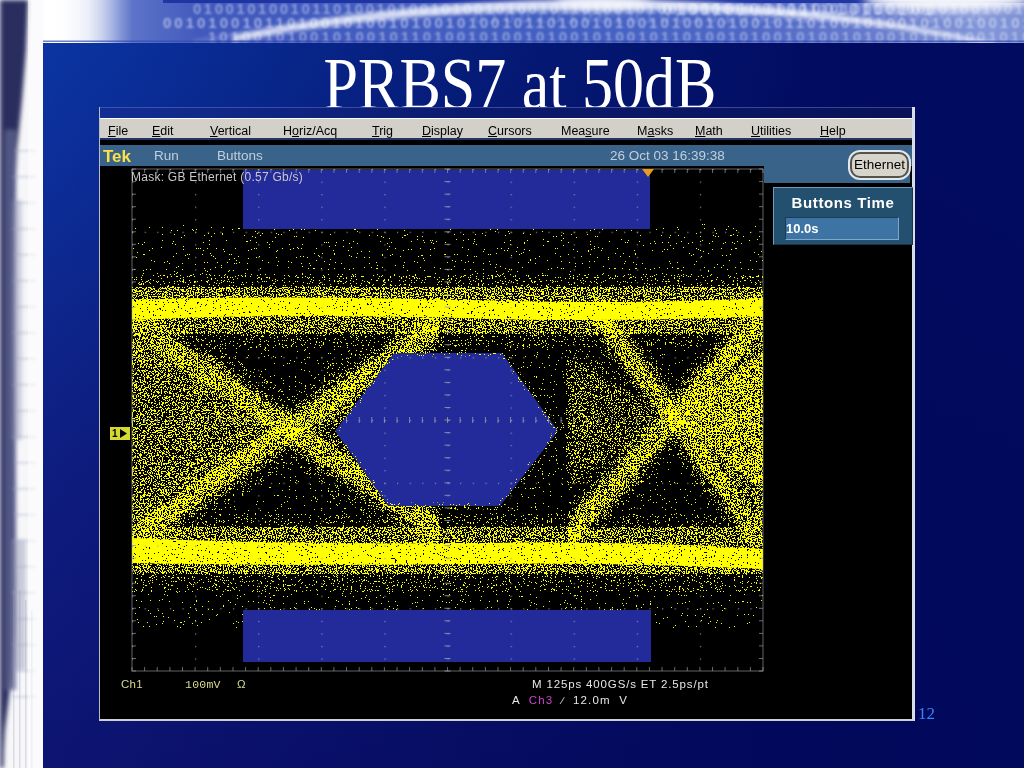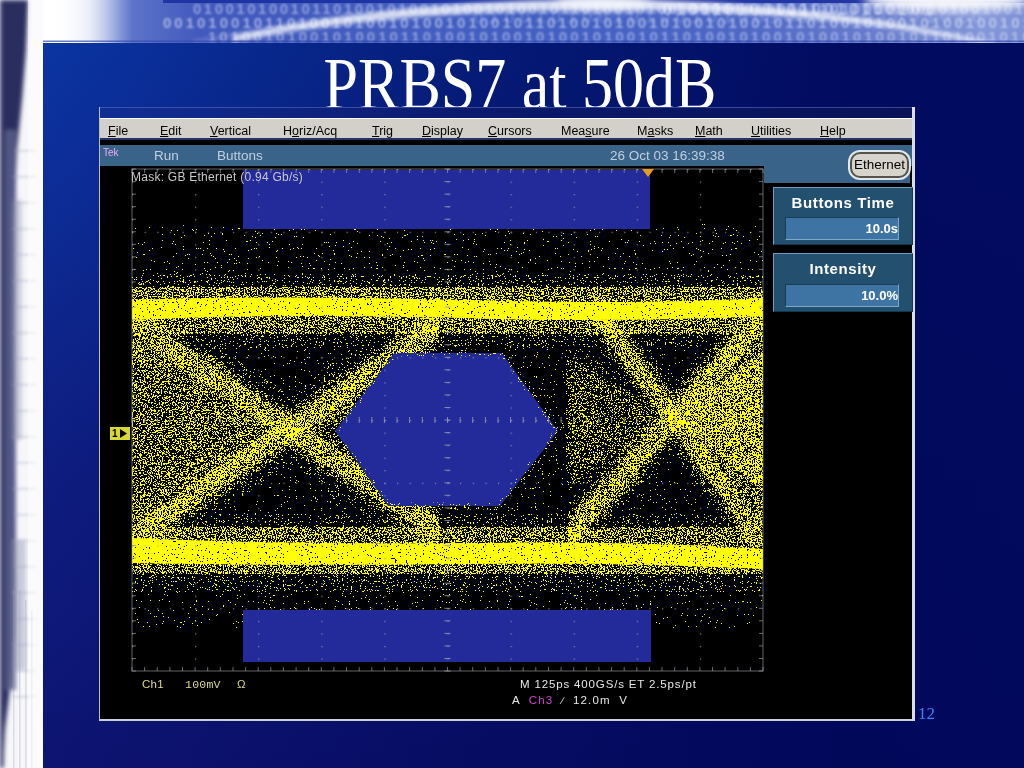--- a/index.html
+++ b/index.html
@@ -33,21 +33,21 @@
   #menubar u{text-decoration:underline;}
   #tekbar{position:absolute;left:0;top:38px;width:812px;height:21px;background:#3a6389;
     font-size:13.5px;color:#c0cfdf;}
   #tekbar span{position:absolute;top:3px;}
   #screen{position:absolute;left:0;top:59px;width:812px;height:553px;background:#000;}
   .readout{position:absolute;font-size:11.5px;letter-spacing:0.25px;color:#e6e6e6;white-space:pre;}
   
   .panel{position:absolute;background:#24506f;border:1px solid #6e9dc0;border-bottom-color:#16344a;border-right-color:#16344a;}
   .panel .ptitle{position:absolute;width:100%;text-align:center;color:#fff;font-weight:bold;font-size:15px;letter-spacing:0.6px;}
   .pfield{position:absolute;background:#3e74a4;border:1px solid #1c3c55;border-bottom-color:#7ea8c8;border-right-color:#7ea8c8;
-    text-align:right;color:#fff;font-weight:bold;font-size:13px;}
+    text-align:left;color:#fff;font-weight:bold;font-size:13px;}
   #buttons{position:absolute;left:750px;top:45px;width:55px;height:22px;background:#d7d4cc;
     border-radius:10px;border:2px solid #55544c;color:#000;font-size:13.5px;text-align:center;line-height:21px;
     box-shadow:0 0 0 2px rgba(255,255,255,0.85);z-index:5;}
   #pagenum{position:absolute;left:918px;top:704px;color:#3b82f6;font-size:17px;font-family:"Liberation Serif",serif;}
 </style>
 </head>
 <body>
 <div id="page">
   <div id="bg"></div>
   <div id="sidebar">
@@ -132,34 +132,34 @@
           <stop offset="1" stop-color="#ffffff" stop-opacity="0"></stop>
       </linearGradient>
       <rect x="0" y="40.5" width="981" height="1.5" fill="#3549ae" opacity="0.7"></rect>
     </svg>
   </div>
   <div id="title">PRBS7 at 50dB</div>
   <div id="scope">
     <div id="titlestrip"></div>
     <div id="menubar">
       <span style="left:8px"><u>F</u>ile</span>
-      <span style="left:60px"><u>E</u>dit</span>
+      <span style="left:52px"><u>E</u>dit</span>
       <span style="left:110px"><u>V</u>ertical</span>
       <span style="left:183px">H<u>o</u>riz/Acq</span>
       <span style="left:272px"><u>T</u>rig</span>
       <span style="left:322px"><u>D</u>isplay</span>
       <span style="left:388px"><u>C</u>ursors</span>
       <span style="left:461px">Mea<u>s</u>ure</span>
       <span style="left:537px">M<u>a</u>sks</span>
       <span style="left:595px"><u>M</u>ath</span>
       <span style="left:651px"><u>U</u>tilities</span>
       <span style="left:720px"><u>H</u>elp</span>
     </div>
     <div id="tekbar">
-      <span style="left:3px;color:#f0abfc;font-weight:normal;font-size:10px;top:2px;">Tek</span>
+      <span style="left:3px;color:#fde047;font-weight:bold;font-size:17px;top:2px;">Tek</span>
       <span style="left:54px">Run</span>
       <span style="left:117px">Buttons</span>
       <span style="left:510px">26 Oct 03 16:39:38</span>
     </div>
     <div id="screen">
       <svg width="812" height="553" viewBox="0 0 812 553" style="position:absolute;left:0;top:0" xmlns="http://www.w3.org/2000/svg">
           <defs>
             <filter id="nDense" x="-2%" y="-2%" width="104%" height="104%">
               <feTurbulence type="fractalNoise" baseFrequency="0.55" numOctaves="2" seed="11" result="t"></feTurbulence>
               <feColorMatrix in="t" type="matrix" values="0 0 0 0 1  0 0 0 0 1  0 0 0 0 0  0 0 0 6 -1.72"></feColorMatrix>
@@ -279,32 +279,28 @@
           <rect x="32" y="3" width="631" height="502" fill="url(#pv)" opacity="0.85"></rect>
           <rect x="32" y="3" width="631" height="502" fill="url(#ph)" opacity="0.85"></rect>
           <path d="M32.0,3 v4 M32.0,505 v-4 M44.6,3 v4 M44.6,505 v-4 M57.2,3 v4 M57.2,505 v-4 M69.9,3 v4 M69.9,505 v-4 M82.5,3 v4 M82.5,505 v-4 M95.1,3 v4 M95.1,505 v-4 M107.7,3 v4 M107.7,505 v-4 M120.3,3 v4 M120.3,505 v-4 M133.0,3 v4 M133.0,505 v-4 M145.6,3 v4 M145.6,505 v-4 M158.2,3 v4 M158.2,505 v-4 M170.8,3 v4 M170.8,505 v-4 M183.4,3 v4 M183.4,505 v-4 M196.1,3 v4 M196.1,505 v-4 M208.7,3 v4 M208.7,505 v-4 M221.3,3 v4 M221.3,505 v-4 M233.9,3 v4 M233.9,505 v-4 M246.5,3 v4 M246.5,505 v-4 M259.2,3 v4 M259.2,505 v-4 M271.8,3 v4 M271.8,505 v-4 M284.4,3 v4 M284.4,505 v-4 M297.0,3 v4 M297.0,505 v-4 M309.6,3 v4 M309.6,505 v-4 M322.3,3 v4 M322.3,505 v-4 M334.9,3 v4 M334.9,505 v-4 M347.5,3 v4 M347.5,505 v-4 M360.1,3 v4 M360.1,505 v-4 M372.7,3 v4 M372.7,505 v-4 M385.4,3 v4 M385.4,505 v-4 M398.0,3 v4 M398.0,505 v-4 M410.6,3 v4 M410.6,505 v-4 M423.2,3 v4 M423.2,505 v-4 M435.8,3 v4 M435.8,505 v-4 M448.5,3 v4 M448.5,505 v-4 M461.1,3 v4 M461.1,505 v-4 M473.7,3 v4 M473.7,505 v-4 M486.3,3 v4 M486.3,505 v-4 M498.9,3 v4 M498.9,505 v-4 M511.6,3 v4 M511.6,505 v-4 M524.2,3 v4 M524.2,505 v-4 M536.8,3 v4 M536.8,505 v-4 M549.4,3 v4 M549.4,505 v-4 M562.0,3 v4 M562.0,505 v-4 M574.7,3 v4 M574.7,505 v-4 M587.3,3 v4 M587.3,505 v-4 M599.9,3 v4 M599.9,505 v-4 M612.5,3 v4 M612.5,505 v-4 M625.1,3 v4 M625.1,505 v-4 M637.8,3 v4 M637.8,505 v-4 M650.4,3 v4 M650.4,505 v-4 M663.0,3 v4 M663.0,505 v-4 M32,3.0 h4 M663,3.0 h-4 M32,15.6 h4 M663,15.6 h-4 M32,28.1 h4 M663,28.1 h-4 M32,40.7 h4 M663,40.7 h-4 M32,53.2 h4 M663,53.2 h-4 M32,65.8 h4 M663,65.8 h-4 M32,78.3 h4 M663,78.3 h-4 M32,90.8 h4 M663,90.8 h-4 M32,103.4 h4 M663,103.4 h-4 M32,115.9 h4 M663,115.9 h-4 M32,128.5 h4 M663,128.5 h-4 M32,141.1 h4 M663,141.1 h-4 M32,153.6 h4 M663,153.6 h-4 M32,166.2 h4 M663,166.2 h-4 M32,178.7 h4 M663,178.7 h-4 M32,191.3 h4 M663,191.3 h-4 M32,203.8 h4 M663,203.8 h-4 M32,216.4 h4 M663,216.4 h-4 M32,228.9 h4 M663,228.9 h-4 M32,241.5 h4 M663,241.5 h-4 M32,254.0 h4 M663,254.0 h-4 M32,266.6 h4 M663,266.6 h-4 M32,279.1 h4 M663,279.1 h-4 M32,291.7 h4 M663,291.7 h-4 M32,304.2 h4 M663,304.2 h-4 M32,316.8 h4 M663,316.8 h-4 M32,329.3 h4 M663,329.3 h-4 M32,341.9 h4 M663,341.9 h-4 M32,354.4 h4 M663,354.4 h-4 M32,367.0 h4 M663,367.0 h-4 M32,379.5 h4 M663,379.5 h-4 M32,392.1 h4 M663,392.1 h-4 M32,404.6 h4 M663,404.6 h-4 M32,417.2 h4 M663,417.2 h-4 M32,429.7 h4 M663,429.7 h-4 M32,442.3 h4 M663,442.3 h-4 M32,454.8 h4 M663,454.8 h-4 M32,467.4 h4 M663,467.4 h-4 M32,479.9 h4 M663,479.9 h-4 M32,492.5 h4 M663,492.5 h-4 M32,505.0 h4 M663,505.0 h-4" stroke="#8f959d" stroke-width="1" opacity="0.7"></path>
           <rect x="32" y="3" width="631" height="502" fill="none" stroke="#aeb4ba" stroke-width="1" opacity="0.55"></rect>
           <path d="M32.0,251.0 v6 M44.6,251.0 v6 M57.2,251.0 v6 M69.9,251.0 v6 M82.5,251.0 v6 M95.1,251.0 v6 M107.7,251.0 v6 M120.3,251.0 v6 M133.0,251.0 v6 M145.6,251.0 v6 M158.2,251.0 v6 M170.8,251.0 v6 M183.4,251.0 v6 M196.1,251.0 v6 M208.7,251.0 v6 M221.3,251.0 v6 M233.9,251.0 v6 M246.5,251.0 v6 M259.2,251.0 v6 M271.8,251.0 v6 M284.4,251.0 v6 M297.0,251.0 v6 M309.6,251.0 v6 M322.3,251.0 v6 M334.9,251.0 v6 M347.5,251.0 v6 M360.1,251.0 v6 M372.7,251.0 v6 M385.4,251.0 v6 M398.0,251.0 v6 M410.6,251.0 v6 M423.2,251.0 v6 M435.8,251.0 v6 M448.5,251.0 v6 M461.1,251.0 v6 M473.7,251.0 v6 M486.3,251.0 v6 M498.9,251.0 v6 M511.6,251.0 v6 M524.2,251.0 v6 M536.8,251.0 v6 M549.4,251.0 v6 M562.0,251.0 v6 M574.7,251.0 v6 M587.3,251.0 v6 M599.9,251.0 v6 M612.5,251.0 v6 M625.1,251.0 v6 M637.8,251.0 v6 M650.4,251.0 v6 M663.0,251.0 v6 M344.5,3.0 h6 M344.5,15.6 h6 M344.5,28.1 h6 M344.5,40.7 h6 M344.5,53.2 h6 M344.5,65.8 h6 M344.5,78.3 h6 M344.5,90.8 h6 M344.5,103.4 h6 M344.5,115.9 h6 M344.5,128.5 h6 M344.5,141.1 h6 M344.5,153.6 h6 M344.5,166.2 h6 M344.5,178.7 h6 M344.5,191.3 h6 M344.5,203.8 h6 M344.5,216.4 h6 M344.5,228.9 h6 M344.5,241.5 h6 M344.5,254.0 h6 M344.5,266.6 h6 M344.5,279.1 h6 M344.5,291.7 h6 M344.5,304.2 h6 M344.5,316.8 h6 M344.5,329.3 h6 M344.5,341.9 h6 M344.5,354.4 h6 M344.5,367.0 h6 M344.5,379.5 h6 M344.5,392.1 h6 M344.5,404.6 h6 M344.5,417.2 h6 M344.5,429.7 h6 M344.5,442.3 h6 M344.5,454.8 h6 M344.5,467.4 h6 M344.5,479.9 h6 M344.5,492.5 h6 M344.5,505.0 h6" stroke="#9aa0a8" stroke-width="1" opacity="0.8"></path>
           <polygon points="542,3 554,3 548,11" fill="#e89b1c"></polygon>
           <rect x="10" y="261" width="20" height="13" fill="#d8d833"></rect>
           <text x="12" y="271" font-size="10" font-weight="bold" fill="#000" font-family="Liberation Sans">1</text>
           <path d="M20,263 l7,4.5 l-7,4.5 Z" fill="#000"></path>
         </svg>
-      <div class="readout" style="left:31px;top:4px;color:#c8c8c8;font-size:12px;">Mask: GB Ethernet (0.94 Gb/s)</div>
-      <div class="readout" style="left:42px;top:512px;color:#d8d890;">Ch1</div>
+      <div class="readout" style="left:31px;top:4px;color:#c8c8c8;font-size:12px;">Mask: GB Ethernet (0.57 Gb/s)</div>
+      <div class="readout" style="left:21px;top:512px;color:#d8d890;">Ch1</div>
       <div class="readout" style="left:85px;top:512px;color:#d8d890;font-family:Liberation Mono, monospace;">100mV</div>
       <div class="readout" style="left:137px;top:512px;color:#d8d890;">Ω</div>
-      <div class="readout" style="left:420px;top:512px;letter-spacing:0.85px;">M 125ps 400GS/s ET 2.5ps/pt</div>
+      <div class="readout" style="left:432px;top:512px;letter-spacing:0.85px;">M 125ps 400GS/s ET 2.5ps/pt</div>
       <div class="readout" style="left:412px;top:528px;letter-spacing:1.1px;">A  <span style="color:#cc44cc">Ch3</span>  <span style="font-size:10px">∕</span>  12.0m  V</div>
     </div>
     <div id="buttons">Ethernet</div>
     <div style="position:absolute;left:664px;top:59px;width:146px;height:17px;background:#3a6389;"></div>
     <div class="panel" style="left:673px;top:80px;width:138px;height:56px;">
       <div class="ptitle" style="top:6px;">Buttons Time</div>
       <div class="pfield" style="left:11px;top:29px;width:112px;height:21px;line-height:21px;">10.0s</div>
     </div>
-    <div class="panel" style="left:673px;top:146px;width:138px;height:57px;">
-      <div class="ptitle" style="top:6px;">Intensity</div>
-      <div class="pfield" style="left:11px;top:30px;width:112px;height:21px;line-height:21px;">10.0%</div>
-    </div>
   </div>
   <div id="pagenum">12</div>
 </div>
 
 </body></html>

